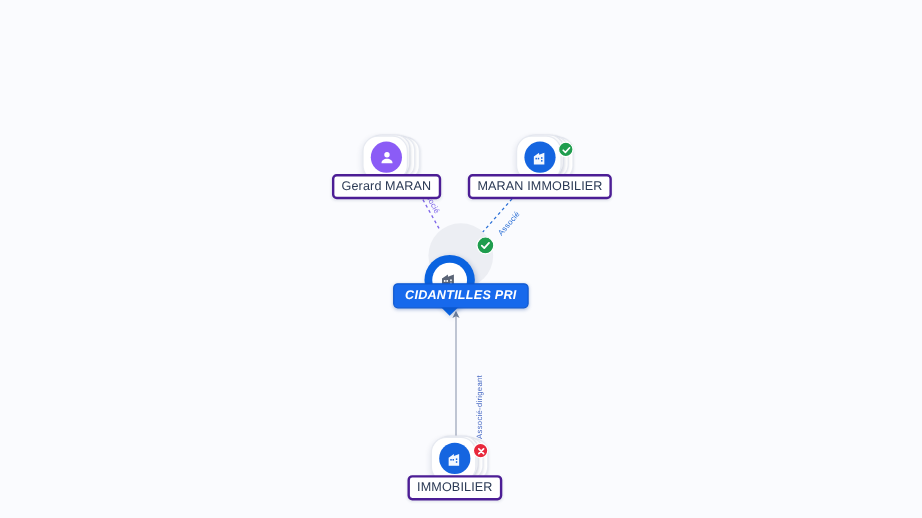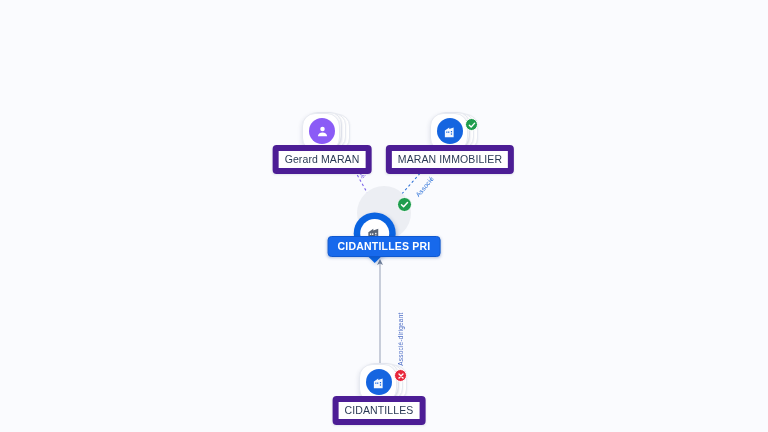--- a/index.html
+++ b/index.html
@@ -109,21 +109,21 @@
   .badge.alert { background: #e8283c; }
   .badge svg { display: block; }
 
   
   .node-label {
     position: absolute;
     left: 50%;
     transform: translateX(-50%);
     white-space: nowrap;
     background: #ffffff;
-    border: 6px solid #4c1d95;
+    border: 2px solid #4c1d95;
     border-radius: 4px;
     padding: 2px 6px 3px 6px;
     font-size: 10.5px;
     color: #2b3a55;
     letter-spacing: 0.1px;
     box-shadow: 0 1px 2px rgba(30,45,90,0.10);
     z-index: 7;
   }
 
   
@@ -295,21 +295,21 @@
             <rect x="12.6" y="15" width="1.9" height="2.1" fill="#ffffff"></rect>
           </svg>
         </div>
       </div>
       <div class="badge ok pin-badge" style="left:13px; top:-16px;">
         <svg width="9" height="9" viewBox="0 0 24 24" fill="none" stroke="#ffffff" stroke-width="4" stroke-linecap="round" stroke-linejoin="round">
           <path d="M4 12.5 L9.5 18 L20 6.5"></path>
         </svg>
       </div>
     </div>
-    <div class="selected-label" style="top:23px;">CIDANTILLES PRI</div>
+    <div class="selected-label" style="top:23px;font-style:italic;">CIDANTILLES PRI</div>
   </div>
 
   <div class="node" style="left:379px; top:382px;">
     <div class="node-visual">
       <div class="stack">
         <span class="s3"></span>
           <span class="s2"></span>
         <span class="s1"></span>
           <span class="s0"></span>
       </div>
@@ -321,16 +321,16 @@
           <rect x="12.6" y="11.2" width="1.9" height="2.1" fill="#1565e0"></rect>
           <rect x="12.6" y="15" width="1.9" height="2.1" fill="#1565e0"></rect>
         </svg>
       </div>
       <div class="badge alert" style="left:15px; top:-13px;">
         <svg width="8" height="8" viewBox="0 0 24 24" fill="none" stroke="#ffffff" stroke-width="4.2" stroke-linecap="round">
           <path d="M6 6 L18 18 M18 6 L6 18"></path>
         </svg>
       </div>
     </div>
-    <div class="node-label" style="top:14px;">CIDANTILLES</div>
+    <div class="node-label" style="top:14px;">IMMOBILIER</div>
   </div>
 
 </div>
 
 </body></html>

